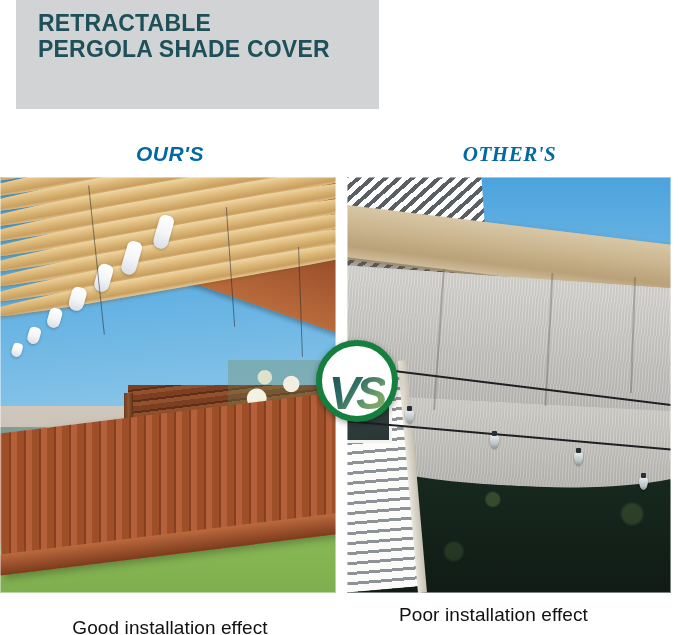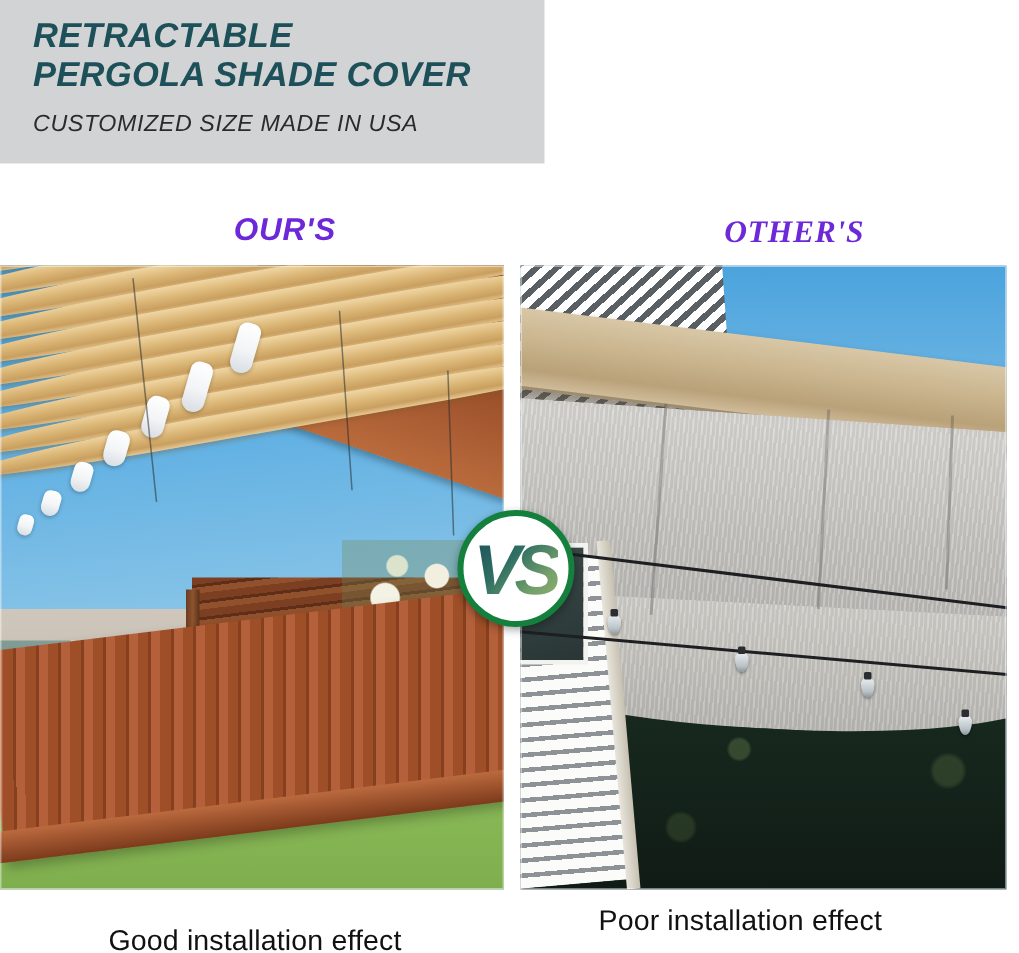--- a/index.html
+++ b/index.html
@@ -12,28 +12,27 @@
     height: 635px;
     position: relative;
     overflow: hidden;
     font-family: "Liberation Sans", sans-serif;
     -webkit-font-smoothing: antialiased;
   }
 
   
   .header-banner {
     position: absolute;
-    left: 0;
+    left: 16px;
     top: 0;
     width: 363px;
     height: 109px;
     background: #d2d3d4;
     box-sizing: border-box;
     padding: 10px 0 0 22px;
-    font-style: italic;
   }
   .headline {
     color: #1d5059;
     font-weight: bold;
     font-size: 23px;
     line-height: 26px;
     letter-spacing: 0.2px;
     margin: 0;
     white-space: pre-line;
   }
@@ -46,23 +45,22 @@
   }
 
   
   .col-label {
     position: absolute;
     top: 142px;
     font-style: italic;
     font-weight: bold;
     font-size: 21px;
     letter-spacing: 0.5px;
-    color: #6d28d9;
+    color: #0369a1;
     text-align: center;
-    margin-left: 20px;
   }
   .col-label.left  { left: 0px;   width: 340px; }
   .col-label.right { left: 340px; width: 339px; font-family: Liberation Serif, serif; }
 
   
   .photo {
     position: absolute;
     top: 177px;
     height: 416px;
     overflow: hidden;
@@ -363,30 +361,30 @@
     position: absolute;
     left: 2px; top: -4px;
     width: 5px; height: 5px;
     background: #2b2e31;
     border-radius: 1px;
   }
 
   
   .vs-badge {
     position: absolute;
-    left: 305px;
+    left: 316px;
     top: 340px;
     width: 70px;
     height: 70px;
     border-radius: 50%;
     background: #ffffff;
-    border: 4px solid #15803d;
+    border: 6px solid #15803d;
     box-shadow: 0 2px 6px rgba(0,0,0,0.35);
     display: flex;
-    align-items: center;
+    align-items: flex-end;
     justify-content: center;
     z-index: 20;
   }
   .vs-text {
     font-size: 47px;
     font-weight: bold;
     font-style: italic;
     letter-spacing: -4px;
     line-height: 1;
     background: linear-gradient(135deg, #1d4e57 0%, #2f6f63 40%, #76a16a 75%, #8fae6f 100%);
@@ -408,21 +406,20 @@
   }
   .caption.left  { left: 0px;   width: 340px; margin-top: 13px; }
   .caption.right { left: 324px; width: 339px; }
 </style>
 </head>
 <body>
 
 <div class="header-banner">
   <div class="headline">RETRACTABLE
 PERGOLA SHADE COVER</div>
-  <div class="subhead">CUSTOMIZED SIZE MADE IN USA</div>
 </div>
 
 <div class="col-label left">OUR'S</div>
 <div class="col-label right">OTHER'S</div>
 
 <div class="photo left">
   <div class="scene">
     <div class="l-sky"></div>
 
     <div class="l-beam"></div>

